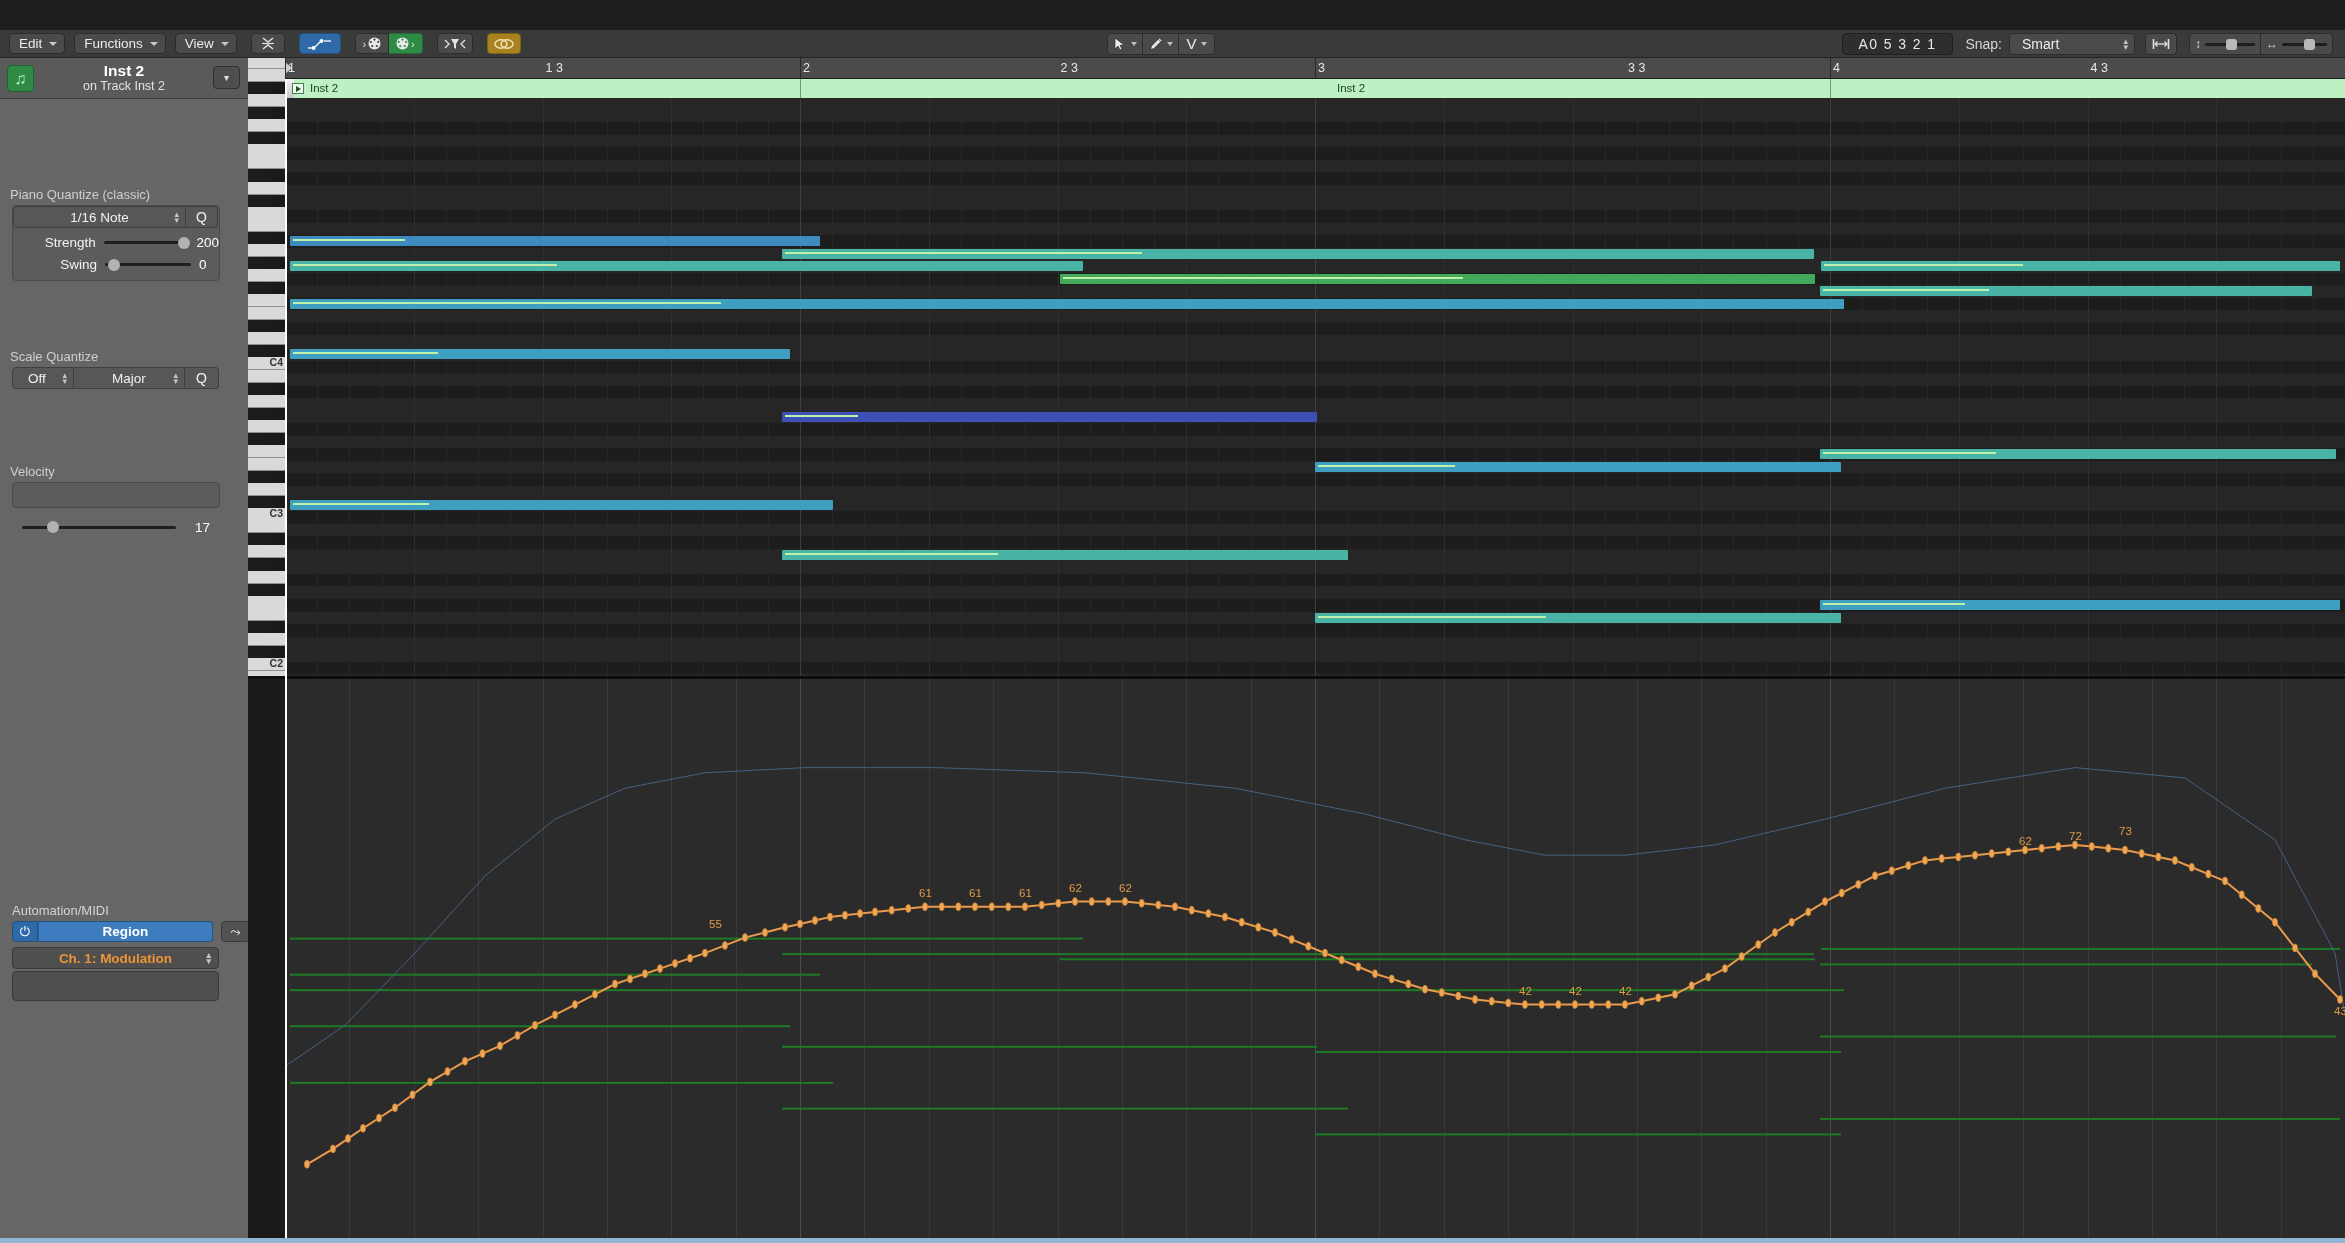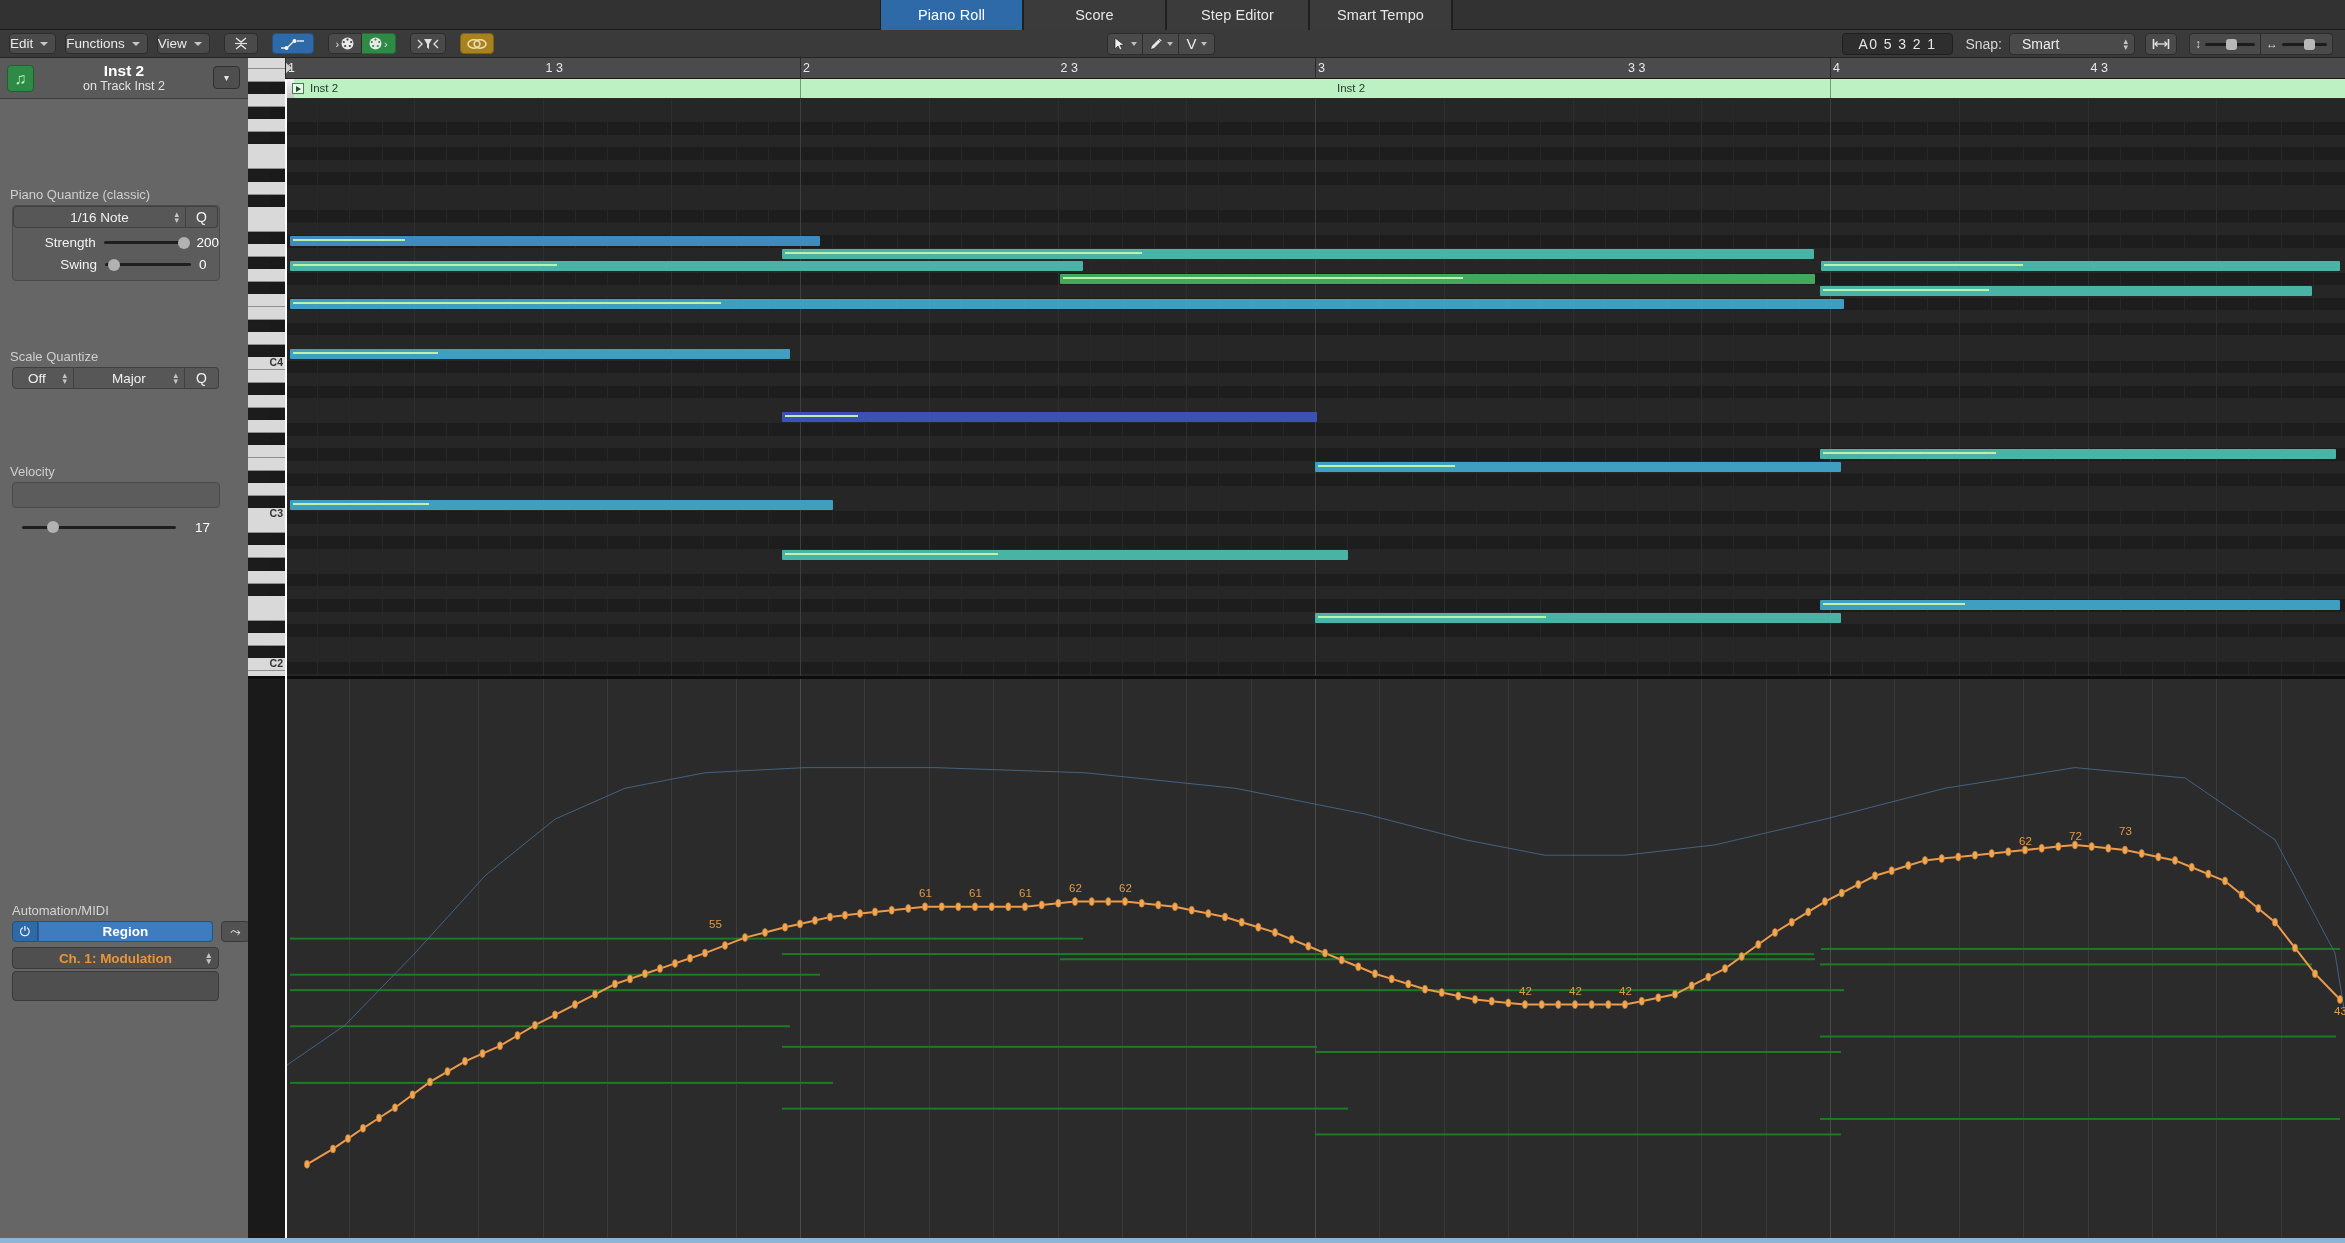--- a/index.html
+++ b/index.html
@@ -34,21 +34,21 @@
 
   
   .toolbar {
     position: absolute; left: 0; top: 30px; width: 2345px; height: 28px;
     background: #3a3a3a;
     border-bottom: 1px solid #242424;
     display: flex; align-items: center;
   }
   .menu-btn {
     height: 21px; margin-left: 9px;
-    padding: 0 7px 0 0;
+    padding: 0 7px 0 9px;
     display: flex; align-items: center; gap: 7px;
     background: #4a4a4a; border: 1px solid #2c2c2c; border-radius: 4px;
     color: #eaeaea; font-size: 13.5px;
     cursor: default;
   }
   .chev { width: 0; height: 0; border-left: 4px solid transparent;
           border-right: 4px solid transparent; border-top: 4px solid #c8c8c8; }
   .tb-grp { display: flex; align-items: center; margin-left: 14px; }
   .tb-btn {
     height: 21px; min-width: 26px; padding: 0 5px;
@@ -263,28 +263,20 @@
   .playhead-line {
     position: absolute; left: 285px; top: 79px; width: 2px; height: 1160px;
     background: #ffffff;
   }
 </style>
 </head>
 <body>
 
 <div id="app">
 
-  <div class="tabstrip">
-    <div class="spacer-l"></div>
-    <div class="tab active">Piano Roll</div>
-    <div class="tab">Score</div>
-    <div class="tab">Step Editor</div>
-    <div class="tab">Smart Tempo</div>
-    <div class="spacer-r"></div>
-  </div>
 
   <div class="toolbar">
 
     <div class="menu-btn">
       <span>Edit</span>
       <span class="chev"></span>
     </div>
     <div class="menu-btn">
       <span>Functions</span>
       <span class="chev"></span>

